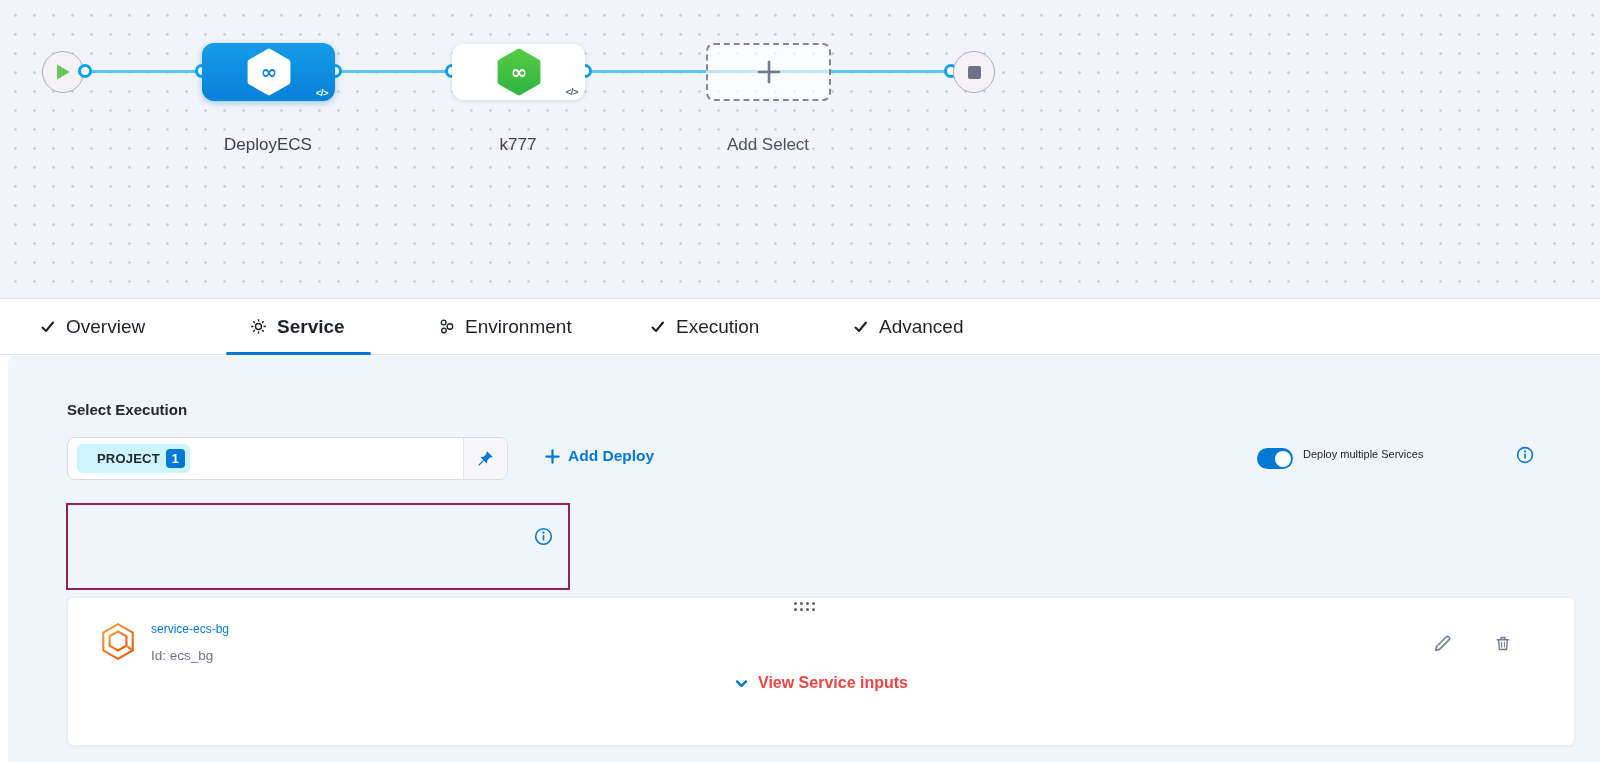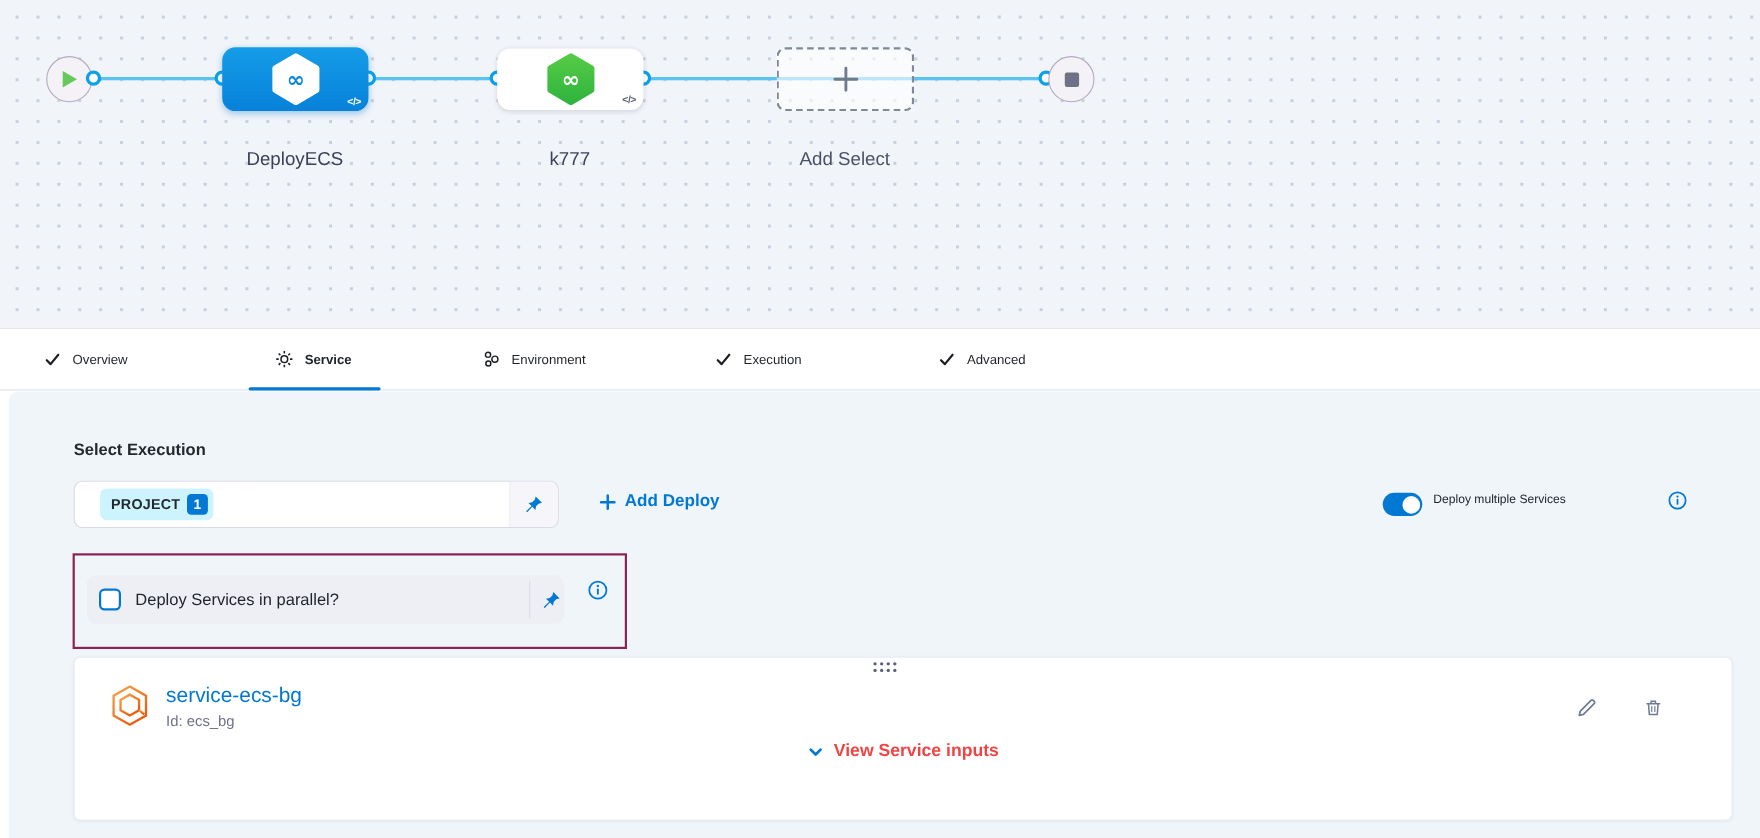--- a/index.html
+++ b/index.html
@@ -43,21 +43,21 @@
     position: absolute; top: 135px; font-size: 17px; color: #3d4157; text-align: center; width: 160px;
   }
   .stop-square { width: 13px; height: 13px; background: #6e7286; border-radius: 2px; }
   
   .tabbar {
     position: absolute; left: 0; top: 298px; width: 1600px; height: 57px; background: #fff;
     border-top: 1px solid #e3e5ea; border-bottom: 1px solid #dfe2e7;
   }
   .tab {
     position: absolute; top: 0; height: 100%; display: flex; align-items: center; gap: 10px;
-    font-size: 12px; color: #1f2329; font-weight: 500; cursor: pointer;
+    font-size: 19px; color: #1f2329; font-weight: 500; cursor: pointer;
   }
   .tab.active { font-weight: 600; }
   .tab.active::after {
     content: ""; position: absolute; left: -24px; right: -26px; bottom: -1px; height: 3.5px;
     background: #0278d5; border-radius: 2px;
   }
   .save-btn {
     position: absolute; left: 1535px; top: 310px; width: 92px; height: 35px;
     border: 1.6px solid #0278d5; border-radius: 7px; background: #fff; color: #0278d5;
     display: flex; align-items: center; gap: 7px; padding-left: 12px;
@@ -68,22 +68,22 @@
     position: absolute; left: 8px; top: 356px; width: 1592px; height: 406px;
     background: #f0f5fa; border-top-left-radius: 8px;
   }
   .select-label { position: absolute; left: 67px; top: 401px; font-size: 15px; font-weight: 600; color: #24282d; }
   .select-control {
     position: absolute; left: 67px; top: 437px; width: 441px; height: 43px;
     background: #fff; border: 1px solid #d9dbe4; border-radius: 8px;
     display: flex; align-items: center;
   }
   .chip {
-    margin-left: 23px; height: 29px; background: #cdf4fe; border-radius: 6px;
-    display: flex; align-items: center; padding: 0 5px 0 10px; gap: 6px;
+    margin-left: 9px; height: 29px; background: #cdf4fe; border-radius: 6px;
+    display: flex; align-items: center; padding: 0 5px 0 20px; gap: 6px;
   }
   .chip-label { font-size: 13px; font-weight: 600; color: #23282e; letter-spacing: .2px; }
   .chip-count {
     min-width: 19px; height: 19px; background: #0278d5; color: #fff; border-radius: 4px;
     font-size: 12.5px; font-weight: bold; display: flex; align-items: center; justify-content: center;
   }
   .pin-seg {
     margin-left: auto; width: 44px; height: 41px; border-left: 1px solid #e4e5ec;
     background: #f6f6fa; border-radius: 0 7px 7px 0;
     display: flex; align-items: center; justify-content: center; cursor: pointer;
@@ -115,21 +115,21 @@
   .info-2 { position: absolute; left: 534px; top: 527px; cursor: pointer; }
   
   .card {
     position: absolute; left: 67px; top: 597px; width: 1508px; height: 149px;
     background: #fff; border: 1px solid #e9edf2; border-radius: 6px;
     box-shadow: 0 1px 3px rgba(40,41,61,.05);
   }
   .drag-handle { position: absolute; left: 726px; top: 4px; display: grid; grid-template-columns: repeat(4, 3px); gap: 3px; cursor: grab; }
   .drag-handle i { width: 3px; height: 3px; border-radius: 50%; background: #5a5f7a; }
   .svc-icon { position: absolute; left: 32px; top: 24px; }
-  .svc-name { position: absolute; left: 83px; top: 24px; font-size: 19px; font-weight: 500; color: #0278d5; cursor: pointer; }
+  .svc-name { position: absolute; left: 83px; top: 24px; font-size: 12px; font-weight: 500; color: #0278d5; cursor: pointer; }
   .svc-id { position: absolute; left: 83px; top: 50px; font-size: 13.5px; color: #6f7286; }
   .icon-btn { position: absolute; top: 31px; width: 28px; height: 28px; display: flex; align-items: center; justify-content: center; cursor: pointer; }
   .edit-btn { left: 1360px; }
   .delete-btn { left: 1421px; }
   .view-inputs {
     position: absolute; left: 0; right: 0; top: 76px; display: flex; justify-content: center; align-items: center; gap: 9px;
     color: #ef4444; font-size: 16px; font-weight: bold; cursor: pointer;
   }
 </style>
 </head>
@@ -262,30 +262,20 @@
   <div class="toggle-label">Deploy multiple Services</div>
   <div class="info-1">
     <svg width="18" height="18" viewBox="0 0 18 18">
       <circle cx="9" cy="9" r="7.4" fill="none" stroke="#0278d5" stroke-width="1.6"></circle>
       <circle cx="9" cy="5.4" r="1.05" fill="#0278d5"></circle>
       <rect x="8.2" y="7.5" width="1.6" height="5.4" rx="0.8" fill="#0278d5"></rect>
     </svg>
   </div>
 
   <div class="highlight-box"></div>
-  <div class="cb-field">
-    <div class="checkbox"></div>
-    <span class="cb-label">Deploy Services in parallel?</span>
-    <div class="cb-divider"></div>
-    <div class="cb-pin">
-      <svg width="17" height="17" viewBox="0 0 16 16" fill="#0278d5">
-        <path d="M9.4 1.2l5.4 5.4-2.9.8-2.2 2.2-.5 3.2-2.7-2.7-4.4 4.7-.9-.9 4.7-4.4-2.7-2.7 3.2-.5 2.2-2.2z"></path>
-      </svg>
-    </div>
-  </div>
   <div class="info-2">
     <svg width="19" height="19" viewBox="0 0 18 18">
       <circle cx="9" cy="9" r="7.4" fill="none" stroke="#0278d5" stroke-width="1.5"></circle>
       <circle cx="9" cy="5.4" r="1.05" fill="#0278d5"></circle>
       <rect x="8.2" y="7.5" width="1.6" height="5.4" rx="0.8" fill="#0278d5"></rect>
     </svg>
   </div>
 
   <div class="card">
     <div class="drag-handle">

